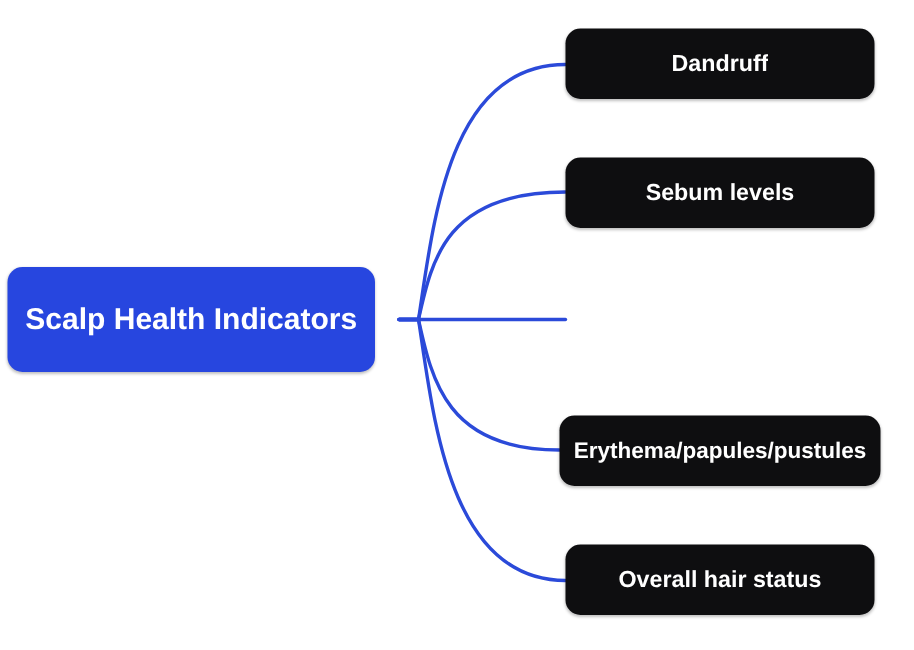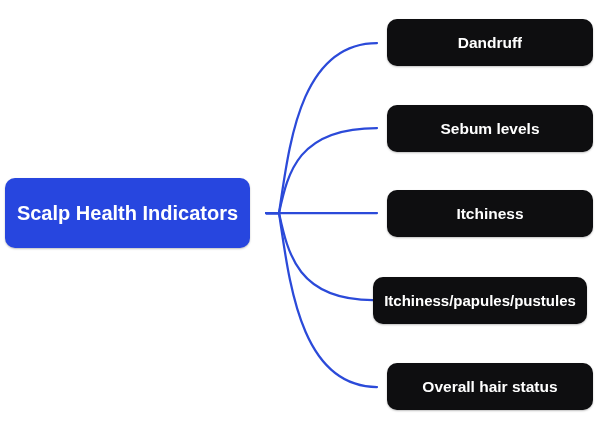--- a/index.html
+++ b/index.html
@@ -45,21 +45,21 @@
   }
   .root {
     left: 5px;
     top: 178px;
     width: 245px;
     height: 70px;
     background: var(--root-bg, #2746df);
     font-size: 20px;
   }
   .child {
-    left: 387px;
+    left: 377px;
     width: 206px;
     height: 47px;
     background: var(--child-bg, #0e0e10);
     font-size: 15.5px;
     padding: 0 0;
   }
   .c0 { top: 19px;  }
   .c1 { top: 105px; text-align: right; }
   .c2 { top: 190px; }
   .c3 { top: 277px; left: 373px; width: 214px; font-size: 15px; padding: 0 1px; }
@@ -88,25 +88,22 @@
   </div>
 
   <div class="node child c0">
     <span class="node-label">Dandruff</span>
   </div>
 
   <div class="node child c1">
     <span class="node-label">Sebum levels</span>
   </div>
 
-  <div class="node child c2">
-    <span class="node-label">Itchiness</span>
-  </div>
 
   <div class="node child c3">
-    <span class="node-label">Itchiness/papules/pustules</span>
+    <span class="node-label">Erythema/papules/pustules</span>
   </div>
 
   <div class="node child c4">
     <span class="node-label">Overall hair status</span>
   </div>
 
 </div>
 
 </body></html>

